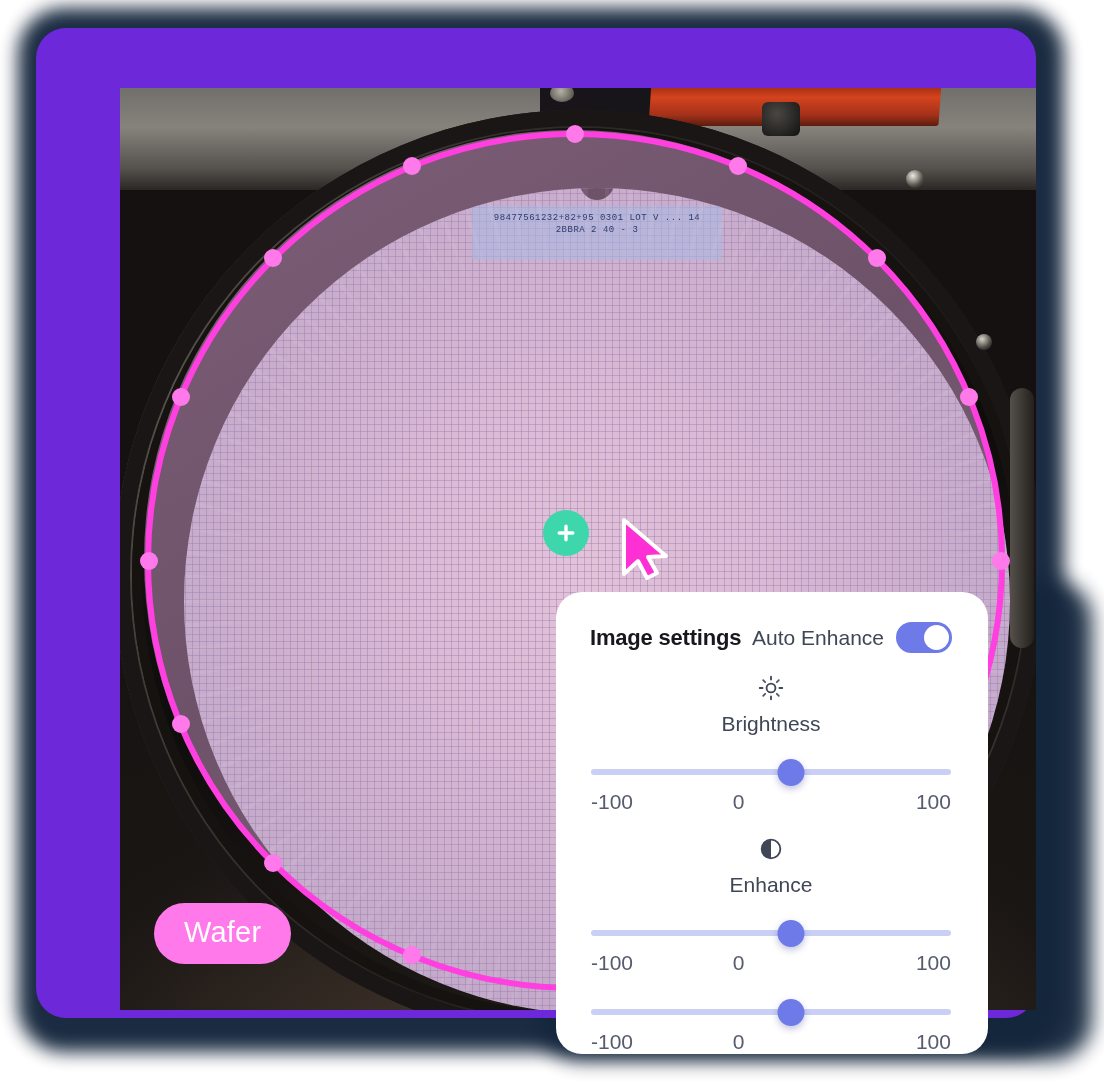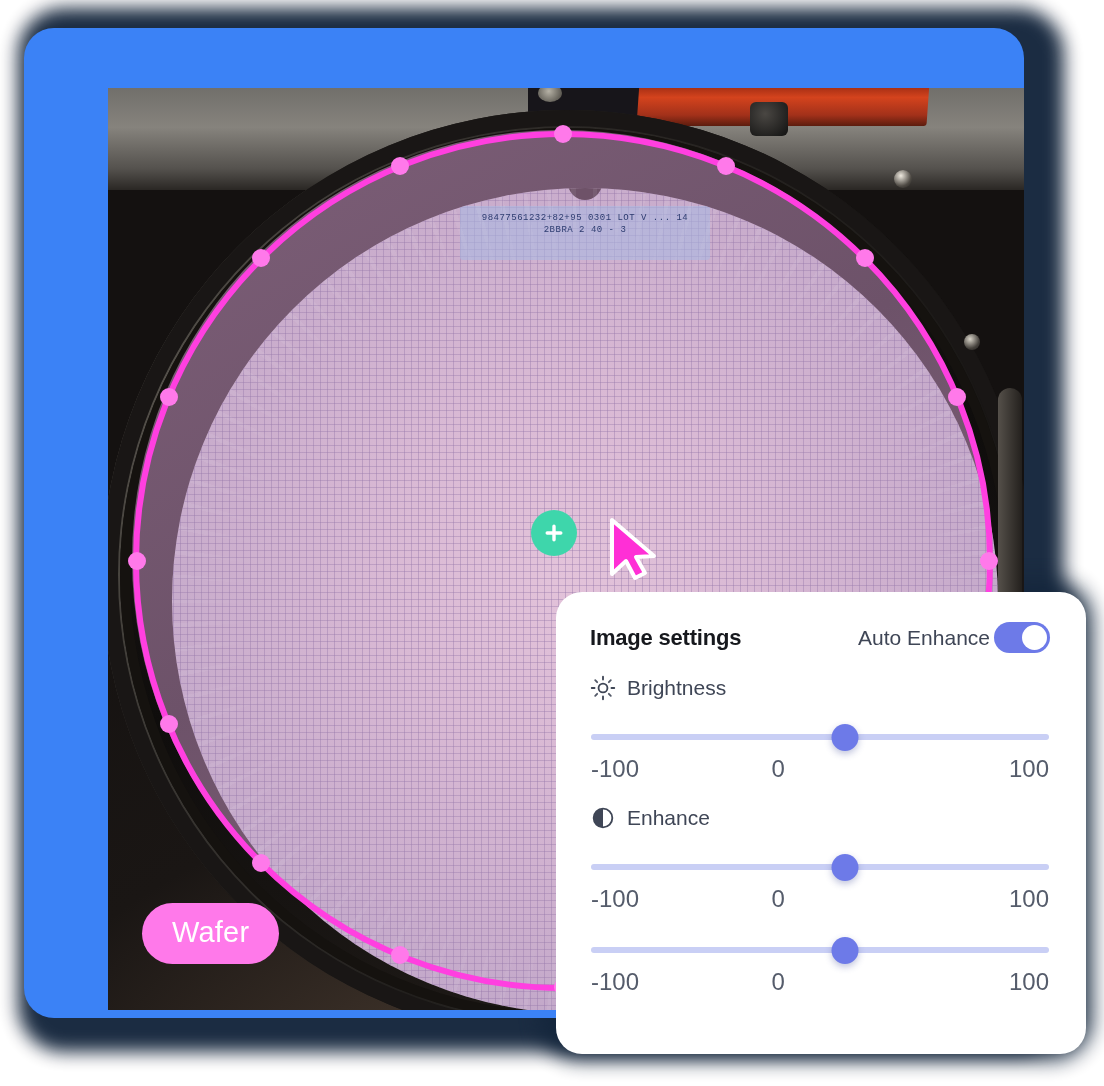--- a/index.html
+++ b/index.html
@@ -39,25 +39,25 @@
     height: 480px;
     border-radius: 40px;
     background: #14263c;
     filter: blur(10px);
     opacity: 0.95;
   }
 
   
   .card {
     position: absolute;
-    left: 24px;
+    left: 36px;
     top: 28px;
     width: 1000px;
     height: 990px;
-    background: #3b82f6;
+    background: #6d28d9;
     border-radius: 30px;
   }
 
   
   .photo {
     position: absolute;
     left: 84px;
     top: 60px;
     width: 916px;
     height: 922px;
@@ -222,59 +222,59 @@
     padding: 13px 30px 15px;
     border-radius: 32px;
     letter-spacing: .2px;
   }
 
   
   .panel {
     position: absolute;
     left: 556px;
     top: 592px;
-    width: 530px;
+    width: 432px;
     height: 462px;
     background: #ffffff;
     border-radius: 26px;
     padding: 30px 36px 0 34px;
   }
   .panel-head {
     display: flex;
     align-items: center;
     justify-content: space-between;
     margin-bottom: 20px;
   }
   .panel-title {
     font-size: 22px;
     font-weight: bold;
     color: #16181d;
     letter-spacing: -.2px;
   }
-  .enhance-wrap { display: flex; align-items: center; gap: 4px; }
+  .enhance-wrap { display: flex; align-items: center; gap: 12px; }
   .enhance-label { font-size: 21px; color: #3f4656; }
   .toggle {
     width: 56px; height: 31px;
     border-radius: 16px;
     background: #6d7ae8;
     position: relative;
     cursor: pointer;
     border: none;
   }
   .toggle .knob {
     position: absolute;
     top: 3px; right: 3px;
     width: 25px; height: 25px;
     border-radius: 50%;
     background: #ffffff;
   }
 
   .ctrl { margin-top: 22px; }
   .ctrl:first-of-type { margin-top: 12px; }
-  .ctrl-head { display: flex; align-items: center; gap: 11px; }
+  .ctrl-head { display: flex; align-items: center; gap: 11px; flex-direction: column; }
   .ctrl-icon { width: 26px; height: 26px; display: block; flex: 0 0 26px; }
   .ctrl-label { font-size: 21px; color: #3f4656; }
 
   .slider { position: relative; height: 30px; margin-top: 21px; }
   .track {
     position: absolute; left: 1px; right: 1px; top: 12px;
     height: 6px; border-radius: 3px;
     background: #c9cff5;
   }
   .thumb {
@@ -283,21 +283,21 @@
     width: 27px; height: 27px;
     border-radius: 50%;
     background: #6d7ae8;
     transform: translateX(-50%);
     box-shadow: 0 3px 7px rgba(60,70,150,.32);
     cursor: pointer;
     border: none;
   }
   .scale {
     display: flex; justify-content: space-between;
-    font-size: 24px; color: #555c6b;
+    font-size: 21px; color: #555c6b;
     margin-top: 3px;
     padding: 0 1px;
   }
   .scale .mid { margin-right: 20%; }
 </style>
 </head>
 <body>
 
 <div id="stage">
 

